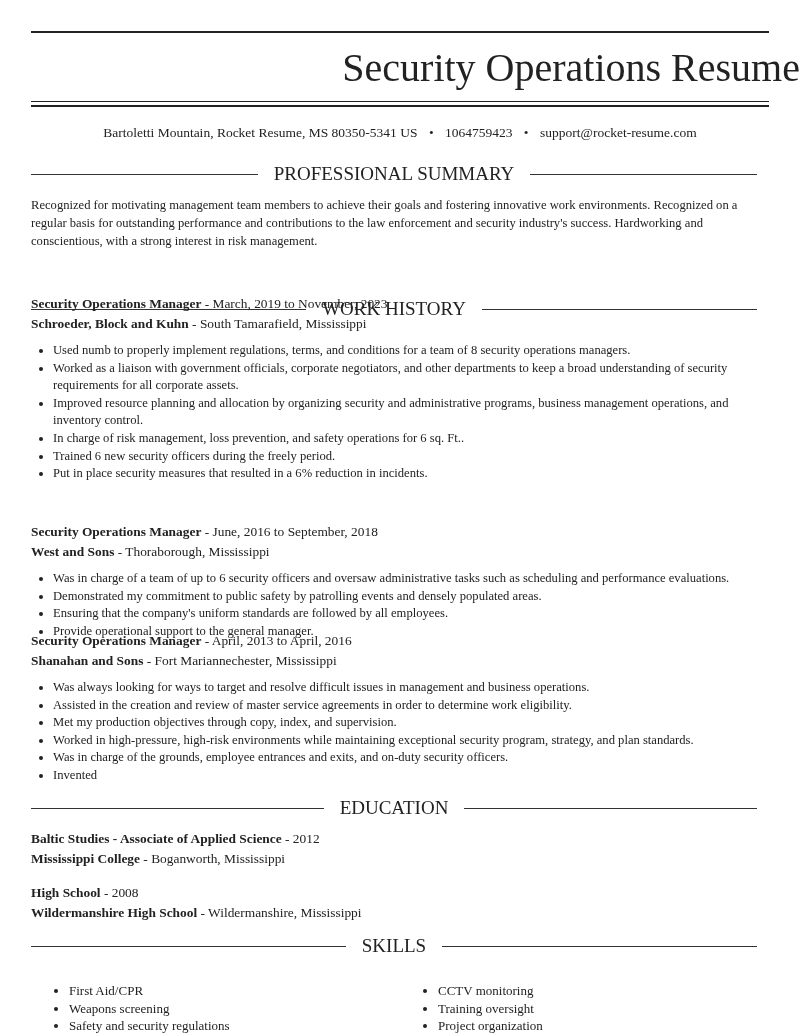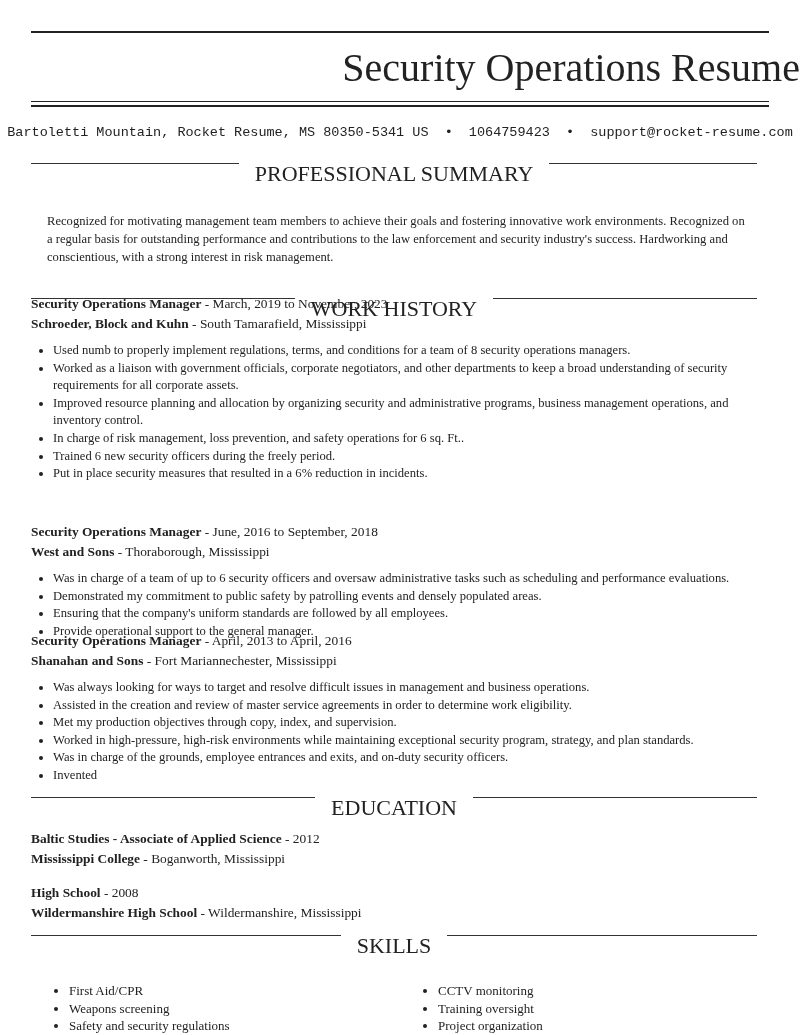--- a/index.html
+++ b/index.html
@@ -13,28 +13,28 @@
   .page { position: relative; padding: 0 31px; }
   .top-rule { position: absolute; left: 31px; right: 31px; top: 31px; height: 2px; background: #222; }
   .title {
     position: absolute; left: 0; right: 0; top: 44px;
     text-align: center; font-size: 40px; line-height: 48px; color: #222;
   }
   .double-rule-a { position: absolute; left: 31px; right: 31px; top: 101px; height: 1px; background: #222; }
   .double-rule-b { position: absolute; left: 31px; right: 31px; top: 105px; height: 2px; background: #222; }
   .contact {
     position: absolute; left: 0; right: 0; top: 124px;
-    text-align: center; font-size: 13.5px; line-height: 18px; color: #222; font-family: Liberation Mono, monospace;
+    text-align: center; font-size: 13.5px; line-height: 18px; color: #222;
   }
   .contact .sep { margin: 0 8px; }
 
   .section-heading {
     position: absolute; left: 31px; right: 43px;
-    display: flex; align-items: flex-start;
-    font-size: 22px; line-height: 22px; color: #222;
+    display: flex; align-items: center;
+    font-size: 19px; line-height: 22px; color: #222;
   }
   .section-heading .line { flex: 1; height: 1px; background: #333; }
   .section-heading .label { padding: 0 16px; }
 
   .summary {
     position: absolute; left: 31px; right: 31px; top: 196px;
     font-size: 12.6px; line-height: 18px; color: #222;
   }
 
   .job { position: absolute; left: 31px; right: 31px; }
@@ -66,21 +66,21 @@
     <span>1064759423</span>
     <span class="sep">•</span>
     <span>support@rocket-resume.com</span>
   </div>
 
   <div class="section-heading" style="top:163px;">
     <div class="line"></div>
     <span class="label">PROFESSIONAL SUMMARY</span>
     <div class="line"></div>
   </div>
-  <p class="summary" style="margin:16px;">Recognized for motivating management team members to achieve their goals and fostering innovative work environments. Recognized on a regular basis for outstanding performance and contributions to the law enforcement and security industry's success. Hardworking and conscientious, with a strong interest in risk management.</p>
+  <p class="summary" style="margin:0;">Recognized for motivating management team members to achieve their goals and fostering innovative work environments. Recognized on a regular basis for outstanding performance and contributions to the law enforcement and security industry's success. Hardworking and conscientious, with a strong interest in risk management.</p>
 
   <div class="section-heading" style="top:262px;margin-top:36px;">
     <div class="line"></div>
     <span class="label">WORK HISTORY</span>
     <div class="line"></div>
   </div>
 
   <div class="job" style="top:294px;">
     <div class="job-line">
       <b>Security Operations Manager</b><span> - March, 2019 to November, 2023</span>

